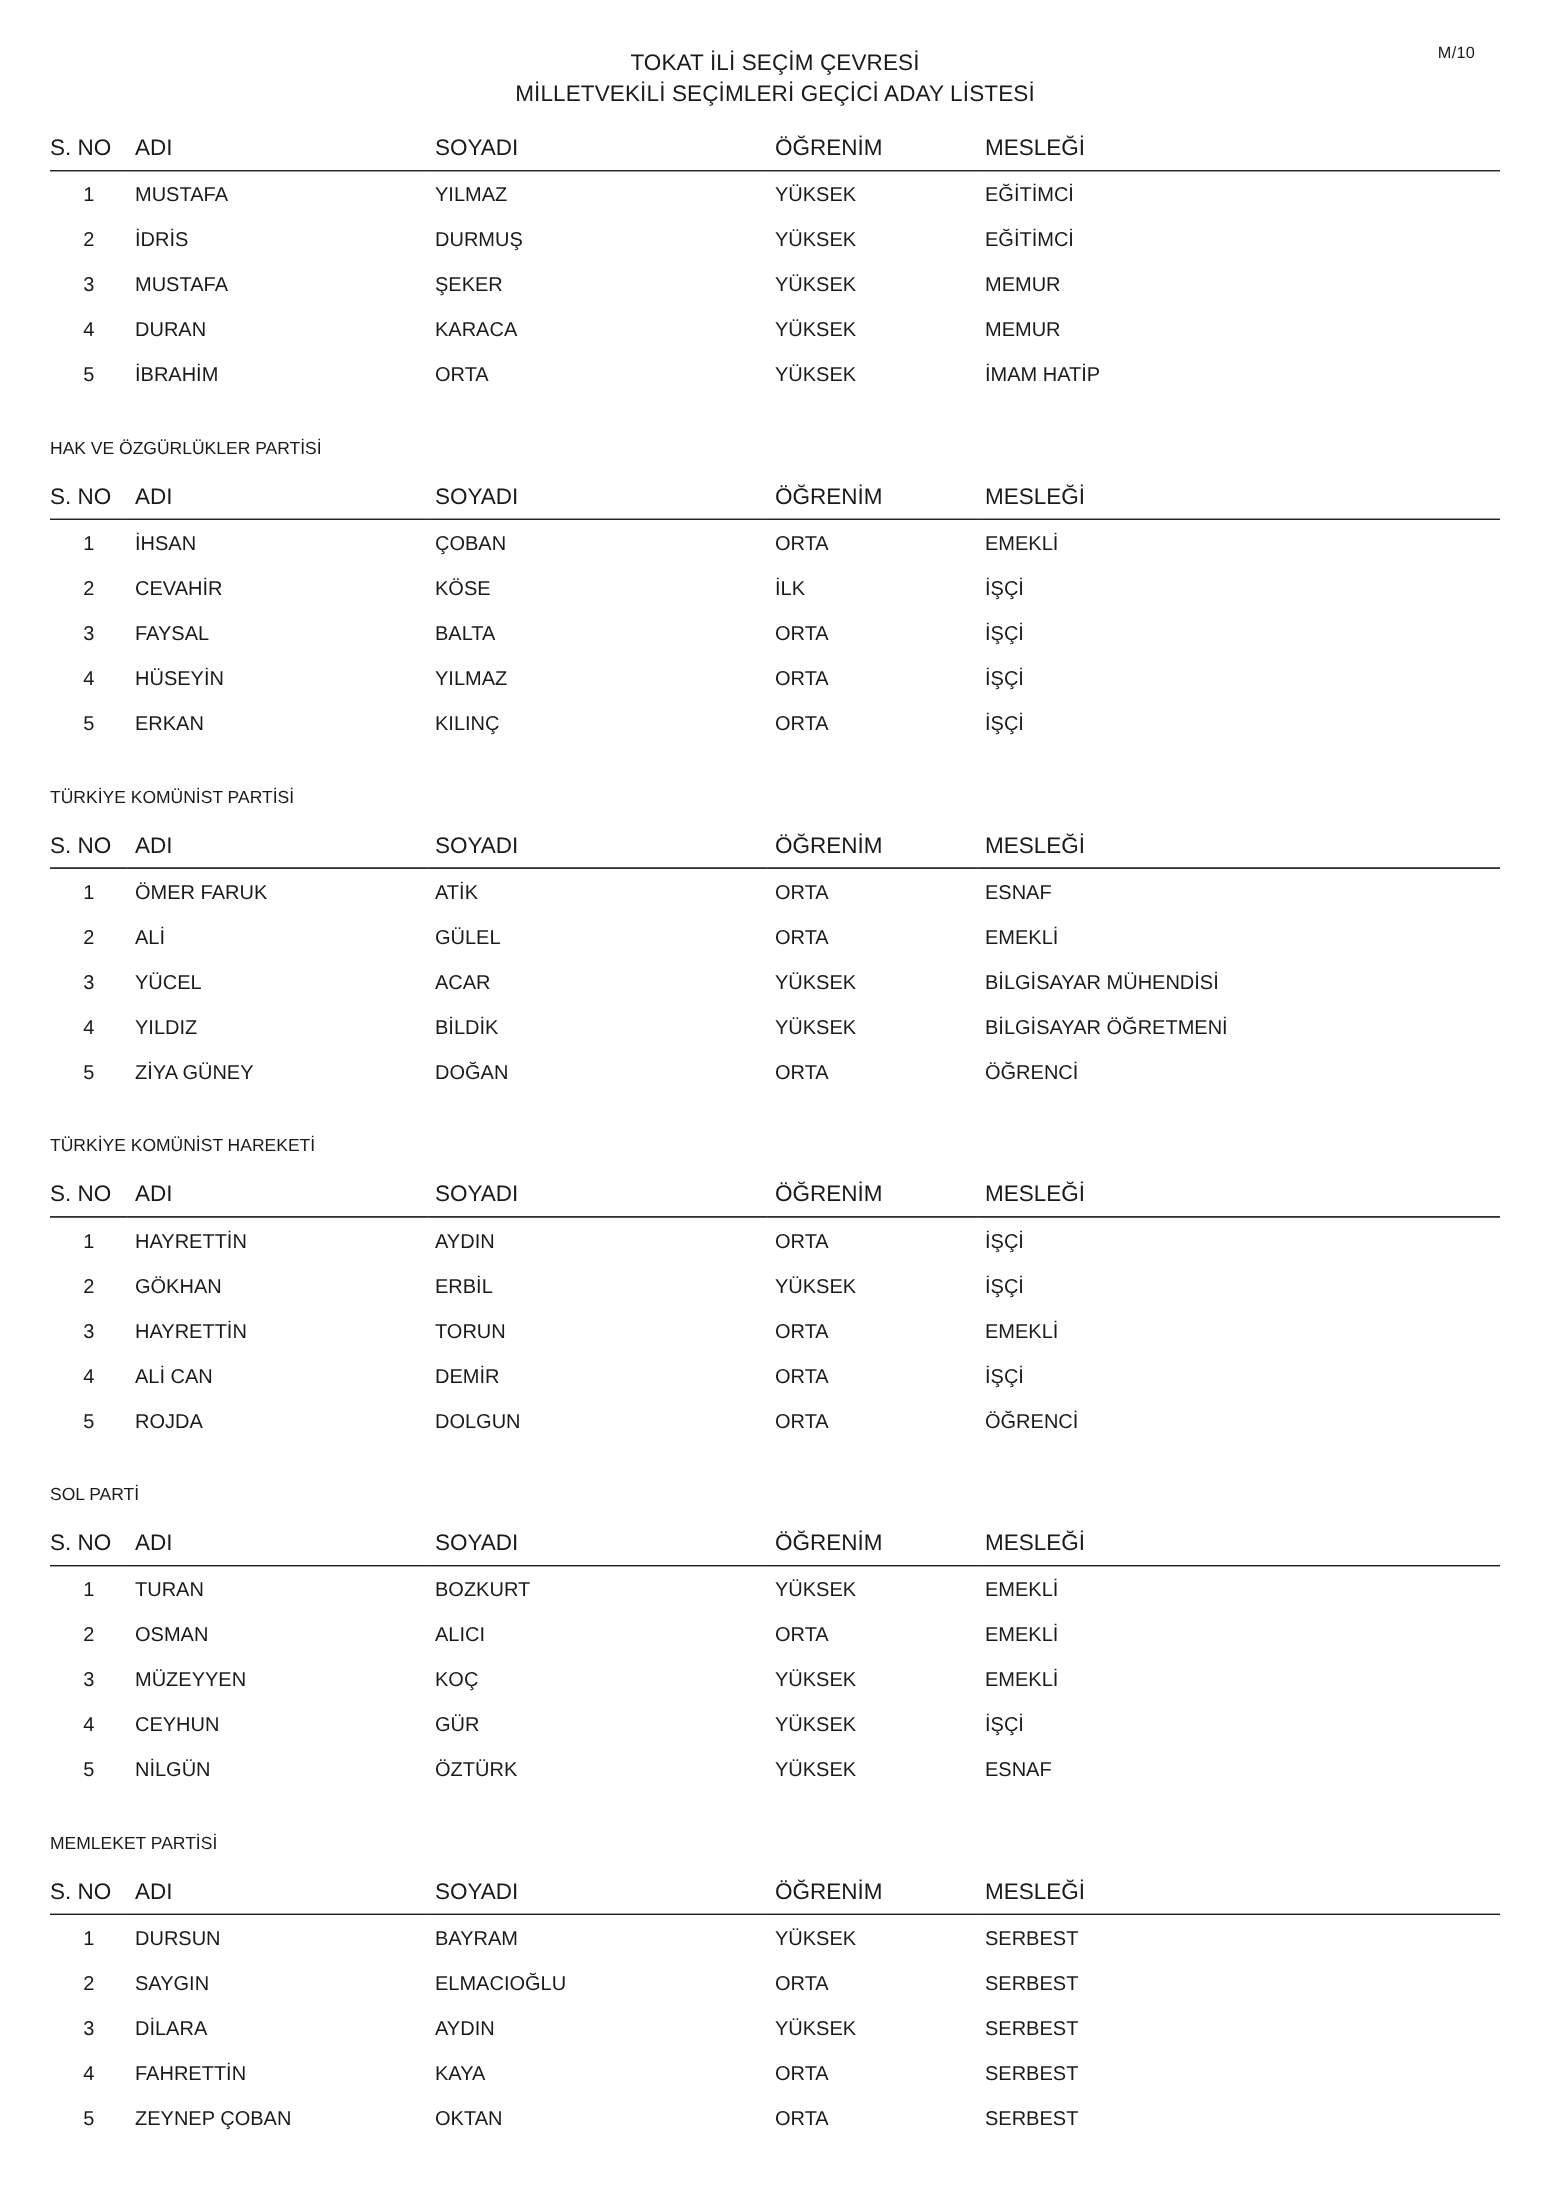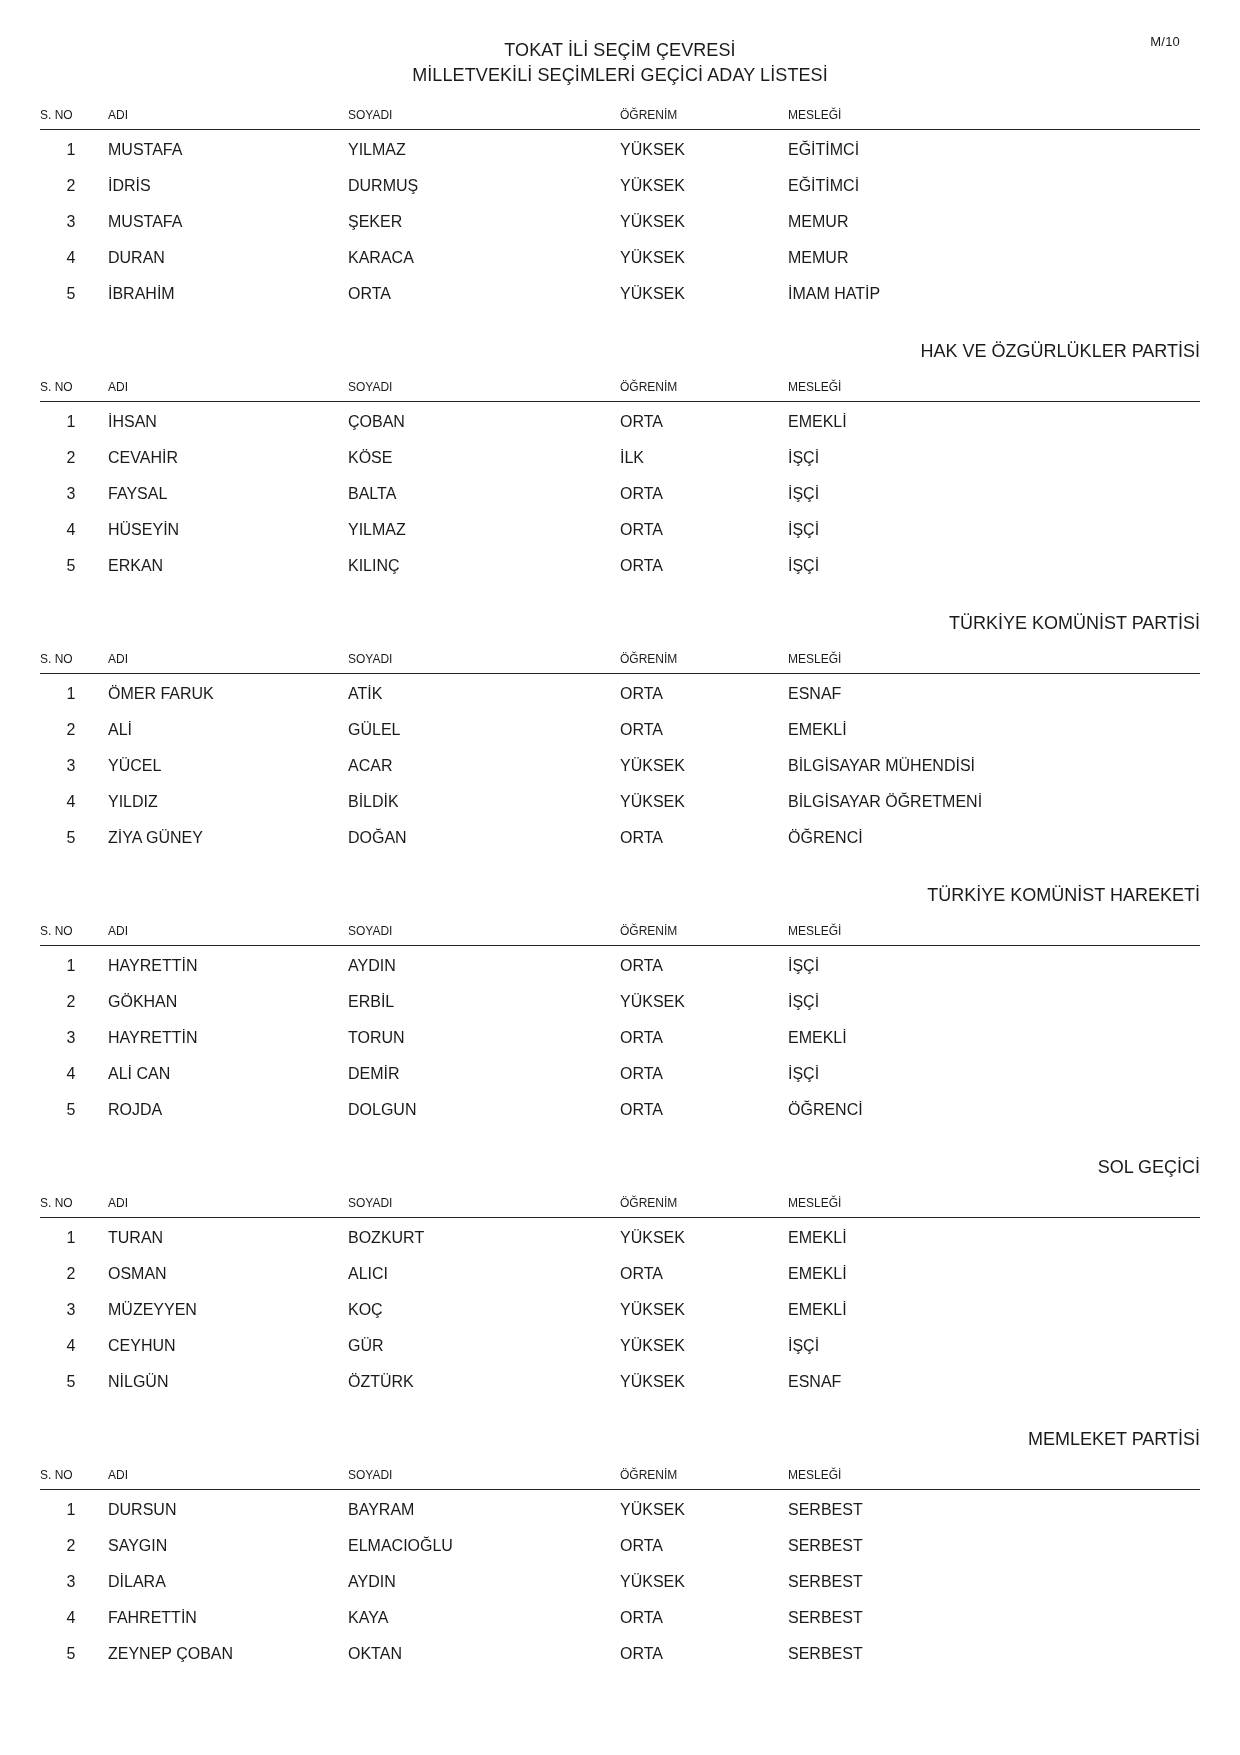--- a/index.html
+++ b/index.html
@@ -34,38 +34,38 @@
   }
   .doc-header .line {
     font-size: 18px;
     line-height: 25px;
     letter-spacing: 0.1px;
   }
   .party-block {
     margin-top: 18px;
   }
   .party-title {
-    text-align: right;
-    font-size: 18px;
+    text-align: left;
+    font-size: 14px;
     line-height: 26px;
     margin: 26px 0 14px 0;
   }
   table.cand {
     width: 100%;
     border-collapse: collapse;
     table-layout: fixed;
   }
   table.cand col.c-no    { width: 62px; }
   table.cand col.c-ad    { width: 240px; }
   table.cand col.c-soyad { width: 272px; }
   table.cand col.c-ogr   { width: 168px; }
   table.cand col.c-meslek{ width: auto; }
 
   table.cand thead th {
-    font-size: 12px;
+    font-size: 18px;
     font-weight: normal;
     text-align: left;
     padding: 2px 6px 7px 6px;
     border-bottom: 1.3px solid #222;
     white-space: nowrap;
   }
   table.cand thead th.sno {
     text-align: left;
     padding-left: 0;
   }
@@ -322,21 +322,21 @@
               <td class="num">5</td>
               <td>ROJDA</td>
               <td>DOLGUN</td>
               <td>ORTA</td>
               <td>ÖĞRENCİ</td>
             </tr>
           </tbody>
         </table>
       </div>
       <div class="party-block">
-        <div class="party-title">SOL GEÇİCİ</div>
+        <div class="party-title">SOL PARTİ</div>
         <table class="cand">
           <colgroup>
             <col class="c-no">
             <col class="c-ad">
             <col class="c-soyad">
             <col class="c-ogr">
             <col class="c-meslek">
           </colgroup>
           <thead>
             <tr>

